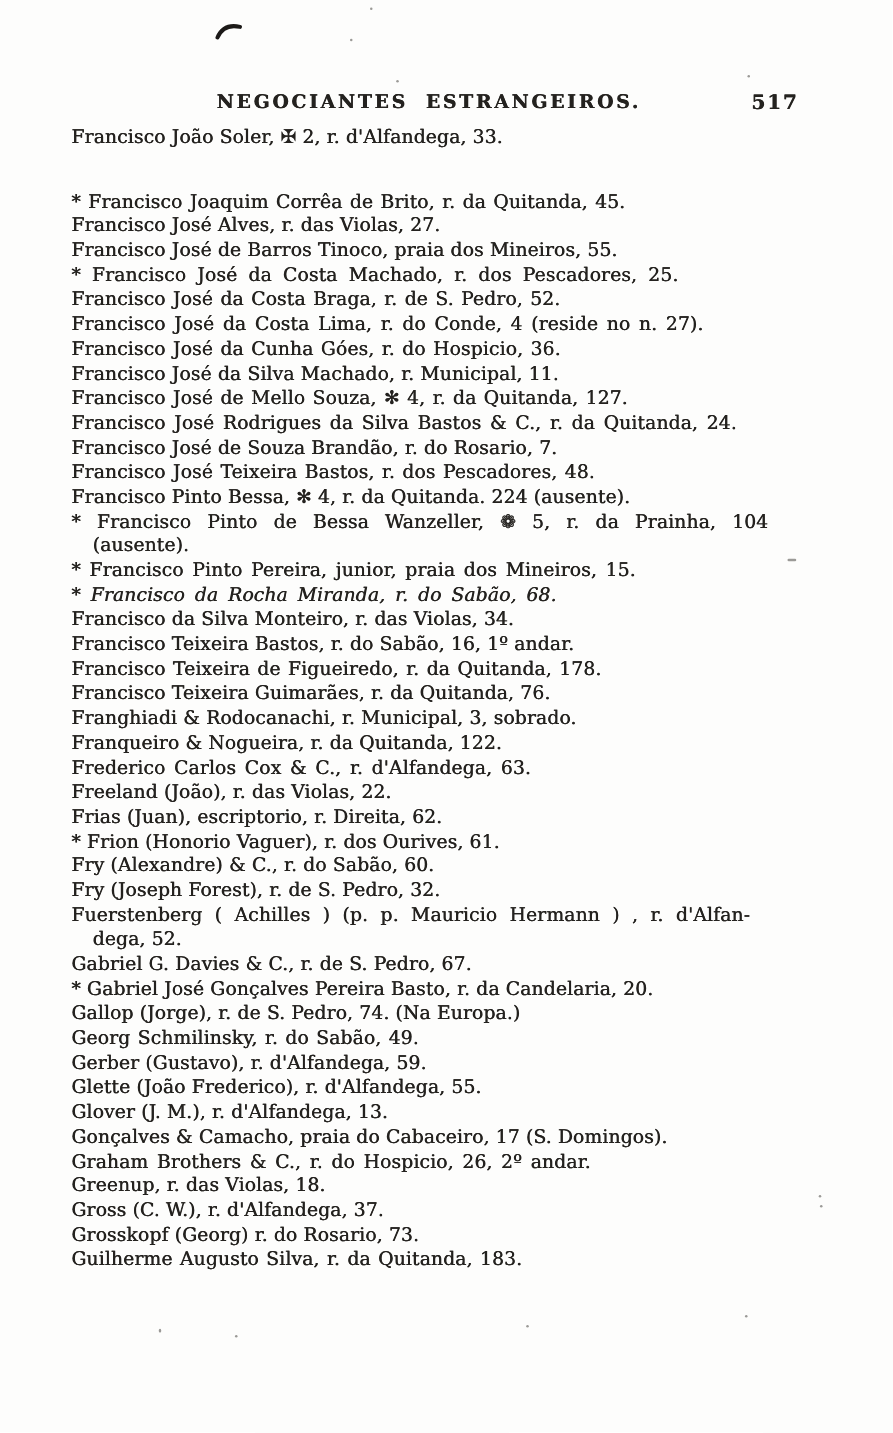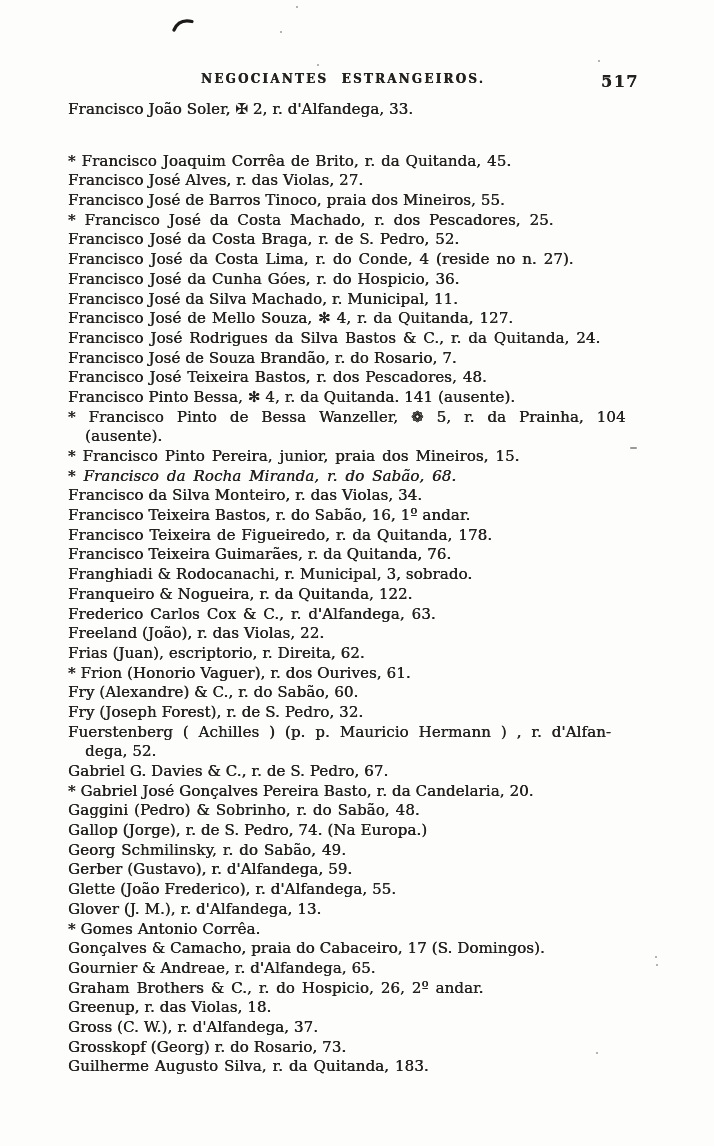--- a/index.html
+++ b/index.html
@@ -8,29 +8,29 @@
     position:relative;
     width:714px;height:1146px;
     background:#fdfdfc;
     overflow:hidden;
     font-family:"DejaVu Serif","Liberation Serif",serif;
     color:#24221f;
     text-shadow:0.35px 0 0 currentColor; 
   }
   .running-head{
     position:absolute;top:72px;left:123px;width:440px;
-    text-align:center;font-weight:bold;font-size:12px;
+    text-align:center;font-weight:bold;font-size:15px;
     letter-spacing:2.2px;word-spacing:7px;white-space:nowrap;
   }
   .page-number{
     position:absolute;top:72px;left:601px;
     font-weight:bold;font-size:16px;letter-spacing:1.5px;
   }
   .entries{
-    position:absolute;top:100px;left:68px;width:612px;
+    position:absolute;top:100px;left:57px;width:612px;
     font-size:15px;line-height:19.7px;
   }
   .line{white-space:nowrap;height:19.7px;letter-spacing:0.1px;}
   .line.indent{padding-left:17px;}
   .pen-mark{position:absolute;top:17px;left:172px;}
   .speck{position:absolute;background:#4a4844;border-radius:50%;opacity:.55;}
 </style>
 </head>
 <body>
 
@@ -62,50 +62,47 @@
       <div class="line">Francisco José de Barros Tinoco, praia dos Mineiros, 55.</div>
       <div class="line" style="word-spacing: 4px;">* Francisco José da Costa Machado, r. dos Pescadores, 25.</div>
       <div class="line" style="word-spacing: 1px;">Francisco José da Costa Braga, r. de S. Pedro, 52.</div>
       <div class="line" style="word-spacing: 2px;">Francisco José da Costa Lima, r. do Conde, 4 (reside no n. 27).</div>
       <div class="line" style="word-spacing: 1px;">Francisco José da Cunha Góes, r. do Hospicio, 36.</div>
       <div class="line">Francisco José da Silva Machado, r. Municipal, 11.</div>
       <div class="line" style="word-spacing: 1px;">Francisco José de Mello Souza, ✻ 4, r. da Quitanda, 127.</div>
       <div class="line" style="word-spacing: 2px;">Francisco José Rodrigues da Silva Bastos &amp; C., r. da Quitanda, 24.</div>
       <div class="line">Francisco José de Souza Brandão, r. do Rosario, 7.</div>
       <div class="line" style="word-spacing: 1px;">Francisco José Teixeira Bastos, r. dos Pescadores, 48.</div>
-      <div class="line">Francisco Pinto Bessa, ✻ 4, r. da Quitanda. 141 (ausente).</div>
+      <div class="line">Francisco Pinto Bessa, ✻ 4, r. da Quitanda. 224 (ausente).</div>
       <div class="line" style="word-spacing: 8px;">* Francisco Pinto de Bessa Wanzeller, ❁ 5, r. da Prainha, 104</div>
       <div class="line indent">(ausente).</div>
       <div class="line" style="word-spacing: 2px;">* Francisco Pinto Pereira, junior, praia dos Mineiros, 15.</div>
       <div class="line" style="word-spacing: 3px; font-style: italic;">* Francisco da Rocha Miranda, r. do Sabão, 68.</div>
       <div class="line">Francisco da Silva Monteiro, r. das Violas, 34.</div>
       <div class="line">Francisco Teixeira Bastos, r. do Sabão, 16, 1º andar.</div>
       <div class="line" style="word-spacing: 1px;">Francisco Teixeira de Figueiredo, r. da Quitanda, 178.</div>
       <div class="line">Francisco Teixeira Guimarães, r. da Quitanda, 76.</div>
       <div class="line">Franghiadi &amp; Rodocanachi, r. Municipal, 3, sobrado.</div>
       <div class="line">Franqueiro &amp; Nogueira, r. da Quitanda, 122.</div>
       <div class="line" style="word-spacing: 2px;">Frederico Carlos Cox &amp; C., r. d'Alfandega, 63.</div>
       <div class="line">Freeland (João), r. das Violas, 22.</div>
       <div class="line">Frias (Juan), escriptorio, r. Direita, 62.</div>
       <div class="line">* Frion (Honorio Vaguer), r. dos Ourives, 61.</div>
       <div class="line">Fry (Alexandre) &amp; C., r. do Sabão, 60.</div>
       <div class="line">Fry (Joseph Forest), r. de S. Pedro, 32.</div>
       <div class="line" style="word-spacing: 5px;">Fuerstenberg ( Achilles ) (p. p. Mauricio Hermann ) , r. d'Alfan-</div>
       <div class="line indent">dega, 52.</div>
       <div class="line">Gabriel G. Davies &amp; C., r. de S. Pedro, 67.</div>
       <div class="line">* Gabriel José Gonçalves Pereira Basto, r. da Candelaria, 20.</div>
-      <div class="line" style="word-spacing: 1px;">Gaggini (Pedro) &amp; Sobrinho, r. do Sabão, 48.</div>
       <div class="line">Gallop (Jorge), r. de S. Pedro, 74. (Na Europa.)</div>
       <div class="line" style="word-spacing: 1px;">Georg Schmilinsky, r. do Sabão, 49.</div>
       <div class="line">Gerber (Gustavo), r. d'Alfandega, 59.</div>
       <div class="line">Glette (João Frederico), r. d'Alfandega, 55.</div>
       <div class="line">Glover (J. M.), r. d'Alfandega, 13.</div>
-      <div class="line">* Gomes Antonio Corrêa.</div>
       <div class="line">Gonçalves &amp; Camacho, praia do Cabaceiro, 17 (S. Domingos).</div>
-      <div class="line">Gournier &amp; Andreae, r. d'Alfandega, 65.</div>
       <div class="line" style="word-spacing: 2px;">Graham Brothers &amp; C., r. do Hospicio, 26, 2º andar.</div>
       <div class="line">Greenup, r. das Violas, 18.</div>
       <div class="line">Gross (C. W.), r. d'Alfandega, 37.</div>
       <div class="line">Grosskopf (Georg) r. do Rosario, 73.</div>
       <div class="line" style="word-spacing: 1px;">Guilherme Augusto Silva, r. da Quitanda, 183.</div>
     </div>
 
 </div>
 
 </body></html>

